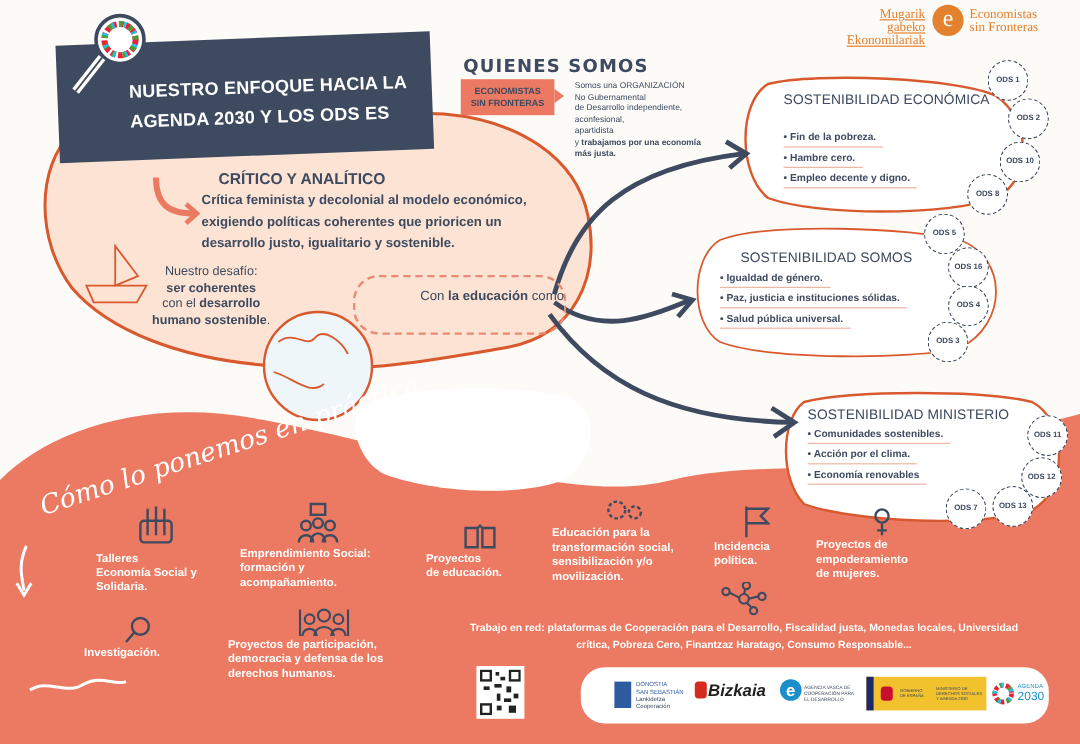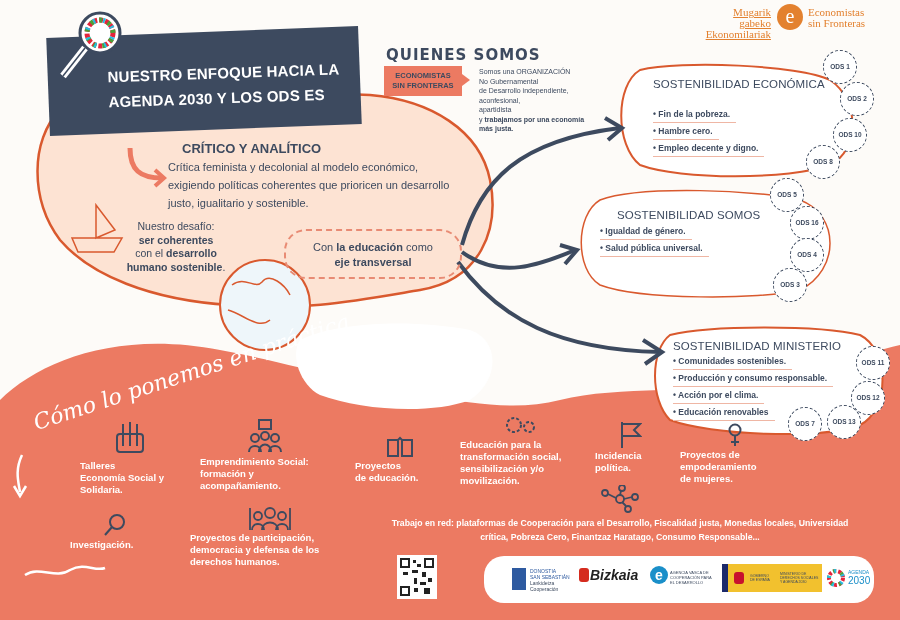--- a/index.html
+++ b/index.html
@@ -34,26 +34,26 @@
   .quienes-body { left: 479px; top: 67px; width: 120px; font-size: 7px; line-height: 9.5px; color: #3d4a5f; }
   .quienes-body b { font-weight: 700; }
 
   
   .logo-left { left: 705px; top: 7px; font-family: "Liberation Serif", serif; font-size: 11px; line-height: 11px; color: #e3812f; text-align: right; width: 66px; text-decoration: underline; }
   .logo-right { left: 808px; top: 7px; font-family: "Liberation Serif", serif; font-size: 11px; line-height: 11px; color: #e3812f; width: 90px; }
   .logo-mark { left: 777px; top: 4px; width: 26px; height: 26px; border-radius: 50%; background: #e3812f; color: #fff; font-family: "Liberation Serif", serif; font-size: 20px; line-height: 24px; text-align: center; }
 
   
   .critico-h { left: 150px; top: 141px; font-size: 13px; font-weight: 700; color: #3d4a5f; margin-left: 32px; }
-  .critico-b { left: 168px; top: 158px; width: 300px; font-size: 11px; line-height: 18px; font-weight: 400; color: #3d4a5f; }
+  .critico-b { left: 168px; top: 158px; width: 300px; font-size: 11px; line-height: 18px; font-weight: 700; color: #3d4a5f; }
   .desafio { left: 116px; top: 220px; width: 120px; font-size: 10.5px; line-height: 13.5px; text-align: center; color: #3d4a5f; }
   .desafio b { font-weight: 700; }
   .educ-box {
-    left: 284px; top: 229px; width: 178px; height: 50px; border: 2px dashed #e88b74; border-radius: 22px;
-    font-size: 11px; line-height: 15px; text-align: center; padding-top: 9px; color: #3d4a5f;
+    left: 294px; top: 229px; width: 178px; height: 50px; border: 2px dashed #e88b74; border-radius: 22px;
+    font-size: 11px; line-height: 15px; text-align: right; padding-top: 9px; color: #3d4a5f;
   }
   .educ-box b { font-weight: 700; }
 
   
   .sust-h { font-size: 11.5px; font-weight: 400; color: #3d4a5f; letter-spacing: 0.1px; }
   .sust-list { font-size: 8.5px; line-height: 16px; color: #3d4a5f; font-weight: 700; }
   .sust-list div { border-bottom: 1px solid #efb6a4; width: max-content; padding-right: 6px; }
   .ods {
     position: absolute; width: 34px; height: 34px; border: 1.5px dashed #3d4a5f; border-radius: 50%;
     background: #fff; font-size: 6.5px; font-weight: 700; color: #3d4a5f; text-align: center; line-height: 31px;
@@ -149,55 +149,54 @@
 
 <div class="abs desafio">
   <div>Nuestro desafío:</div>
   <div><b>ser coherentes</b></div>
   <div><span>con el </span><b>desarrollo</b></div>
   <div><b>humano sostenible</b><span>.</span></div>
 </div>
 
 <div class="abs educ-box">
   <div><span>Con </span><b>la educación</b><span> como</span></div>
-  <div><b>eje transversal</b></div>
 </div>
 
 <div class="abs" style="left:653px;top:78px">
   <div class="sust-h">SOSTENIBILIDAD ECONÓMICA</div>
   <div class="sust-list" style="margin-top:16px">
     <div>• <span>Fin de la pobreza.</span></div>
     <div>• <span>Hambre cero.</span></div>
     <div>• <span>Empleo decente y digno.</span></div>
   </div>
 </div>
 <div class="ods" style="left:823px;top:50px">ODS 1</div>
 <div class="ods" style="left:840px;top:82px">ODS 2</div>
 <div class="ods" style="left:833px;top:118px">ODS 10</div>
 <div class="ods" style="left:806px;top:145px">ODS 8</div>
 
 <div class="abs" style="left:600px;top:209px">
   <div class="sust-h" style="margin-left:17px">SOSTENIBILIDAD SOMOS</div>
   <div class="sust-list" style="margin-top:2px">
     <div>• <span>Igualdad de género.</span></div>
+    <div>• <span>Paz, justicia e instituciones sólidas.</span></div>
     <div>• <span>Salud pública universal.</span></div>
   </div>
 </div>
 <div class="ods" style="left:770px;top:178px">ODS 5</div>
 <div class="ods" style="left:790px;top:206px">ODS 16</div>
 <div class="ods" style="left:790px;top:238px">ODS 4</div>
 <div class="ods" style="left:773px;top:268px">ODS 3</div>
 
 <div class="abs" style="left:673px;top:340px">
   <div class="sust-h">SOSTENIBILIDAD MINISTERIO</div>
   <div class="sust-list" style="margin-top:1px">
     <div>• <span>Comunidades sostenibles.</span></div>
-    <div>• <span>Producción y consumo responsable.</span></div>
     <div>• <span>Acción por el clima.</span></div>
-    <div>• <span>Educación renovables</span></div>
+    <div>• <span>Economía renovables</span></div>
   </div>
 </div>
 <div class="ods" style="left:856px;top:346px">ODS 11</div>
 <div class="ods" style="left:851px;top:381px">ODS 12</div>
 <div class="ods" style="left:827px;top:405px">ODS 13</div>
 <div class="ods" style="left:788px;top:407px">ODS 7</div>
 
 <div class="abs practica-title" style="left:38px;top:410px">Cómo lo ponemos en práctica</div>
 
 <div class="act" style="left:80px;top:420px;width:100px">

